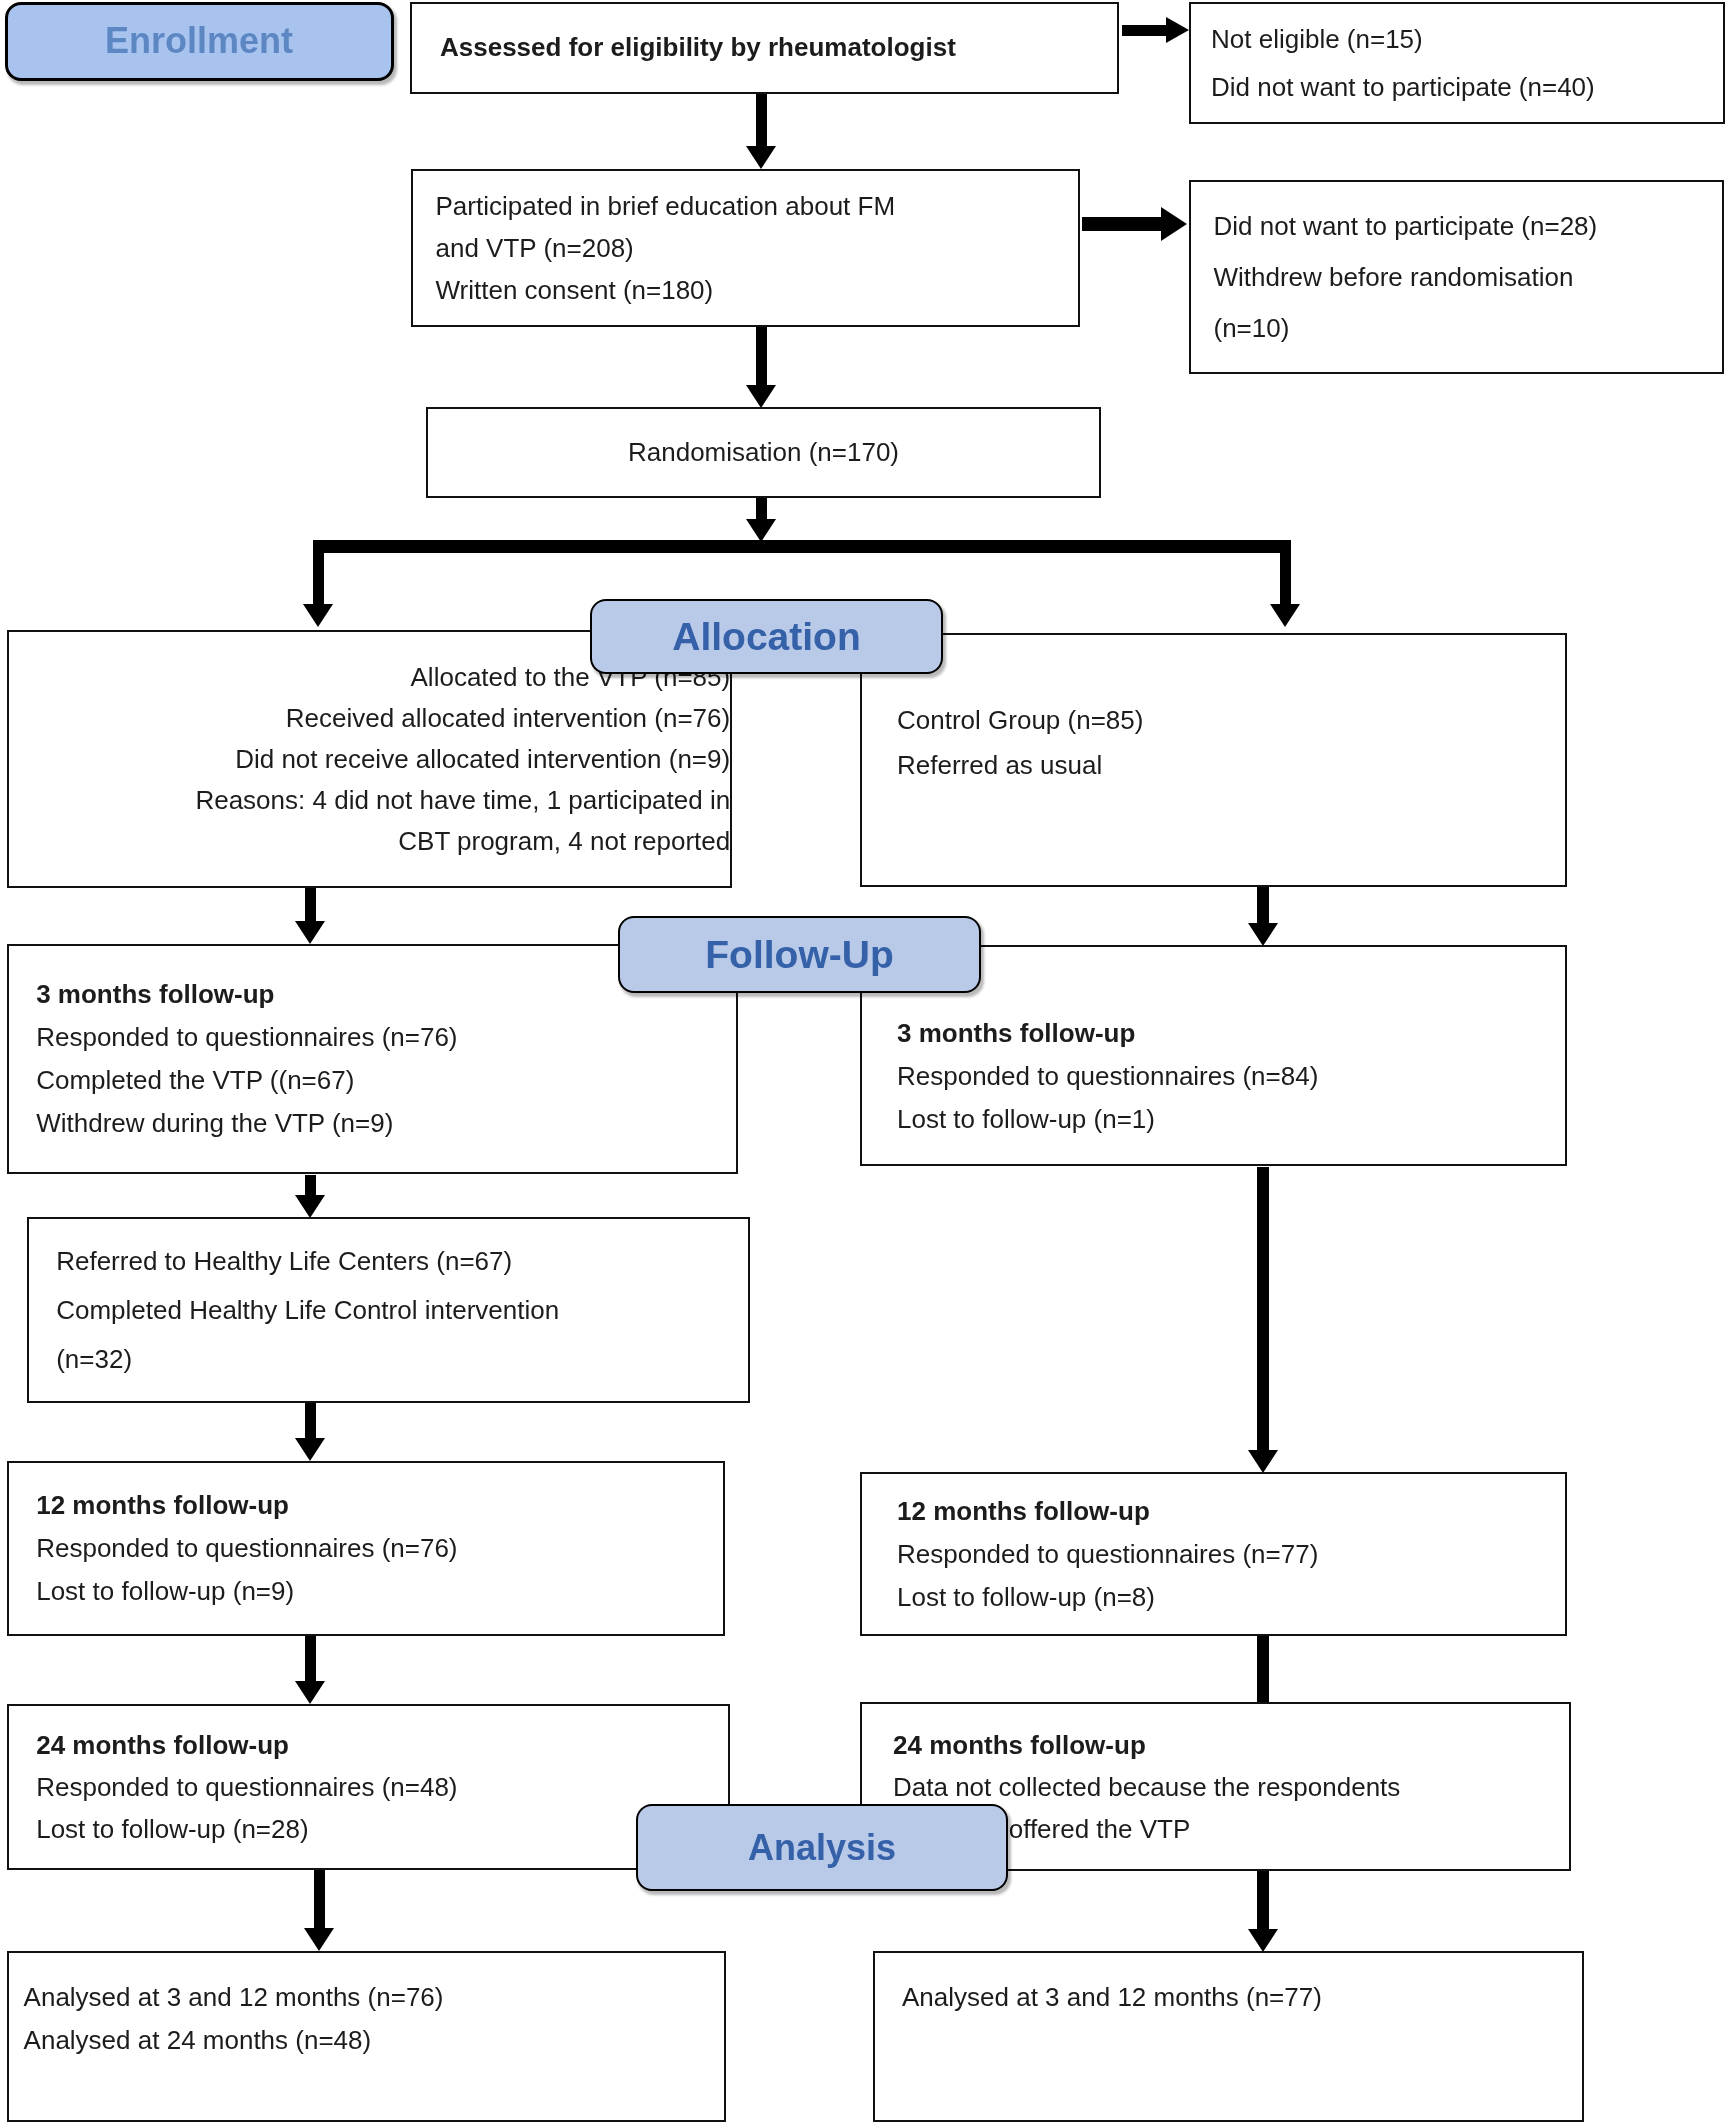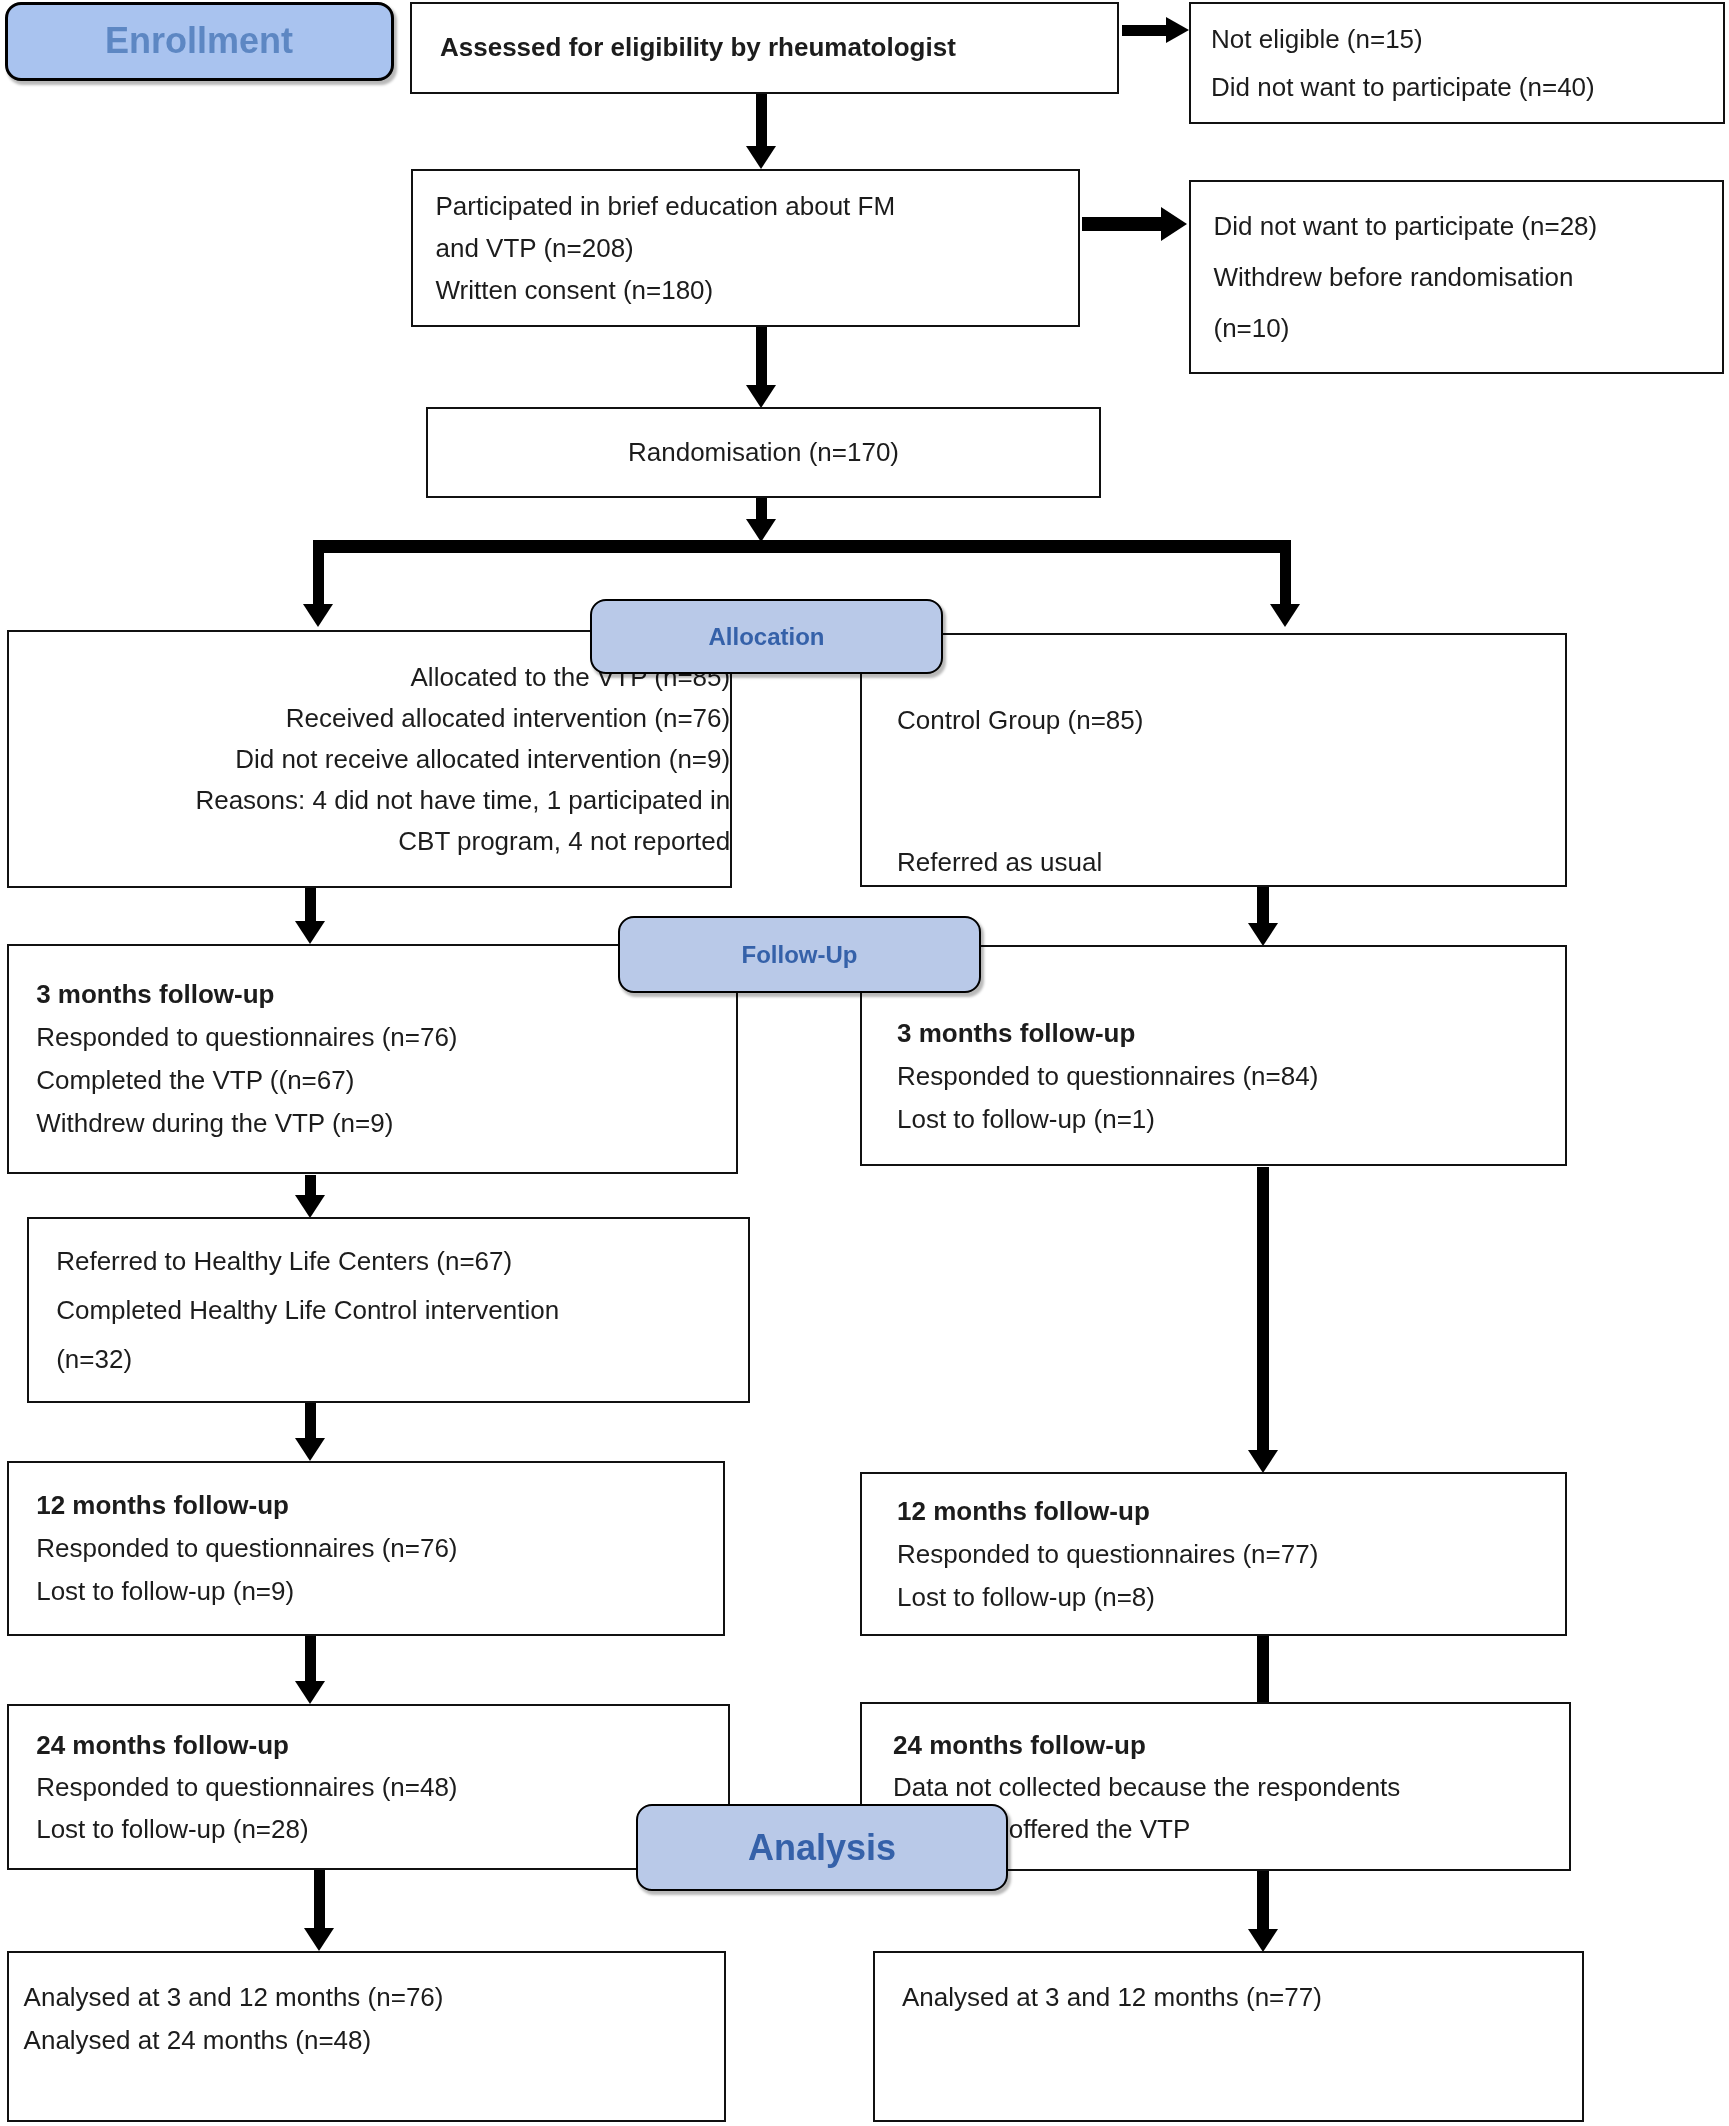--- a/index.html
+++ b/index.html
@@ -18,21 +18,21 @@
     font-size:26px;line-height:43px;z-index:2;
   }
   .box .ln{white-space:nowrap;}
   .box .t{font-weight:bold;}
   
   .badge{
     position:absolute;box-sizing:border-box;z-index:5;
     display:flex;align-items:center;justify-content:center;
     background:var(--badge-fill,#b9c9e8);
     border:2.7px solid var(--badge-border,#000);
-    border-radius:16px;font-weight:bold;font-size:24px;
+    border-radius:16px;font-weight:bold;font-size:39px;
     color:var(--badge-text,#3561a9);
     box-shadow:2.7px 3.6px 2.7px rgba(0,0,0,0.28);
   }
   
   .arr-v,.conn-v{position:absolute;width:10.8px;background:var(--arrow,#000);z-index:1;}
   .arr-v::after{
     content:'';position:absolute;bottom:-22.5px;left:50%;transform:translateX(-50%);
     width:0;height:0;border-left:15.3px solid transparent;border-right:15.3px solid transparent;
     border-top:23.4px solid var(--arrow,#000);
   }
@@ -53,21 +53,21 @@
   #badge-followup{left:618px;top:916px;width:363px;height:77px;}
   #badge-analysis{left:636px;top:1804px;width:372px;height:87px;font-size:36px;}
 
   
   #box-assessed{left:410px;top:1.8px;width:709px;height:92px;padding-left:28px;font-weight:bold;}
   #box-noteligible{left:1189px;top:1.8px;width:536px;height:122px;padding-left:20px;line-height:48px;}
   #box-participated{left:411px;top:169px;width:669px;height:158px;padding-left:22.5px;line-height:42px;}
   #box-didnotwant{left:1189px;top:180px;width:535px;height:194px;padding-left:22.5px;line-height:51px;}
   #box-randomisation{left:426px;top:407px;width:675px;height:91px;align-items:center;}
   #box-alloc-vtp{left:7.2px;top:630px;width:725px;height:258px;padding-left:27px;line-height:41px;align-items:flex-end;}
-  #box-control{left:860px;top:633px;width:707px;height:254px;padding-left:35px;line-height:45px;justify-content:space-between;padding-top:63px;}
+  #box-control{left:860px;top:633px;width:707px;height:254px;padding-left:35px;line-height:45px;justify-content:flex-start;padding-top:63px;}
   #box-f3-vtp{left:7.2px;top:944px;width:731px;height:230px;padding-left:27px;}
   #box-f3-ctrl{left:860px;top:945px;width:707px;height:221px;padding-left:35px;justify-content:flex-start;padding-top:65px;}
   #box-referred{left:7.2px;top:1217px;width:723px;height:186px;padding-left:27px;line-height:49px;margin-left:20px;}
   #box-f12-vtp{left:7.2px;top:1461px;width:718px;height:175px;padding-left:27px;}
   #box-f12-ctrl{left:860px;top:1472px;width:707px;height:164px;padding-left:35px;}
   #box-f24-vtp{left:7.2px;top:1704px;width:723px;height:166px;padding-left:27px;line-height:42px;}
   #box-f24-ctrl{left:860px;top:1702px;width:711px;height:169px;padding-left:31px;line-height:42px;}
   #box-analysis-vtp{left:7.2px;top:1951px;width:719px;height:171px;padding-left:14.4px;justify-content:flex-start;padding-top:23.4px;}
   #box-analysis-ctrl{left:873px;top:1951px;width:711px;height:171px;padding-left:27px;justify-content:flex-start;padding-top:23.4px;}
 

